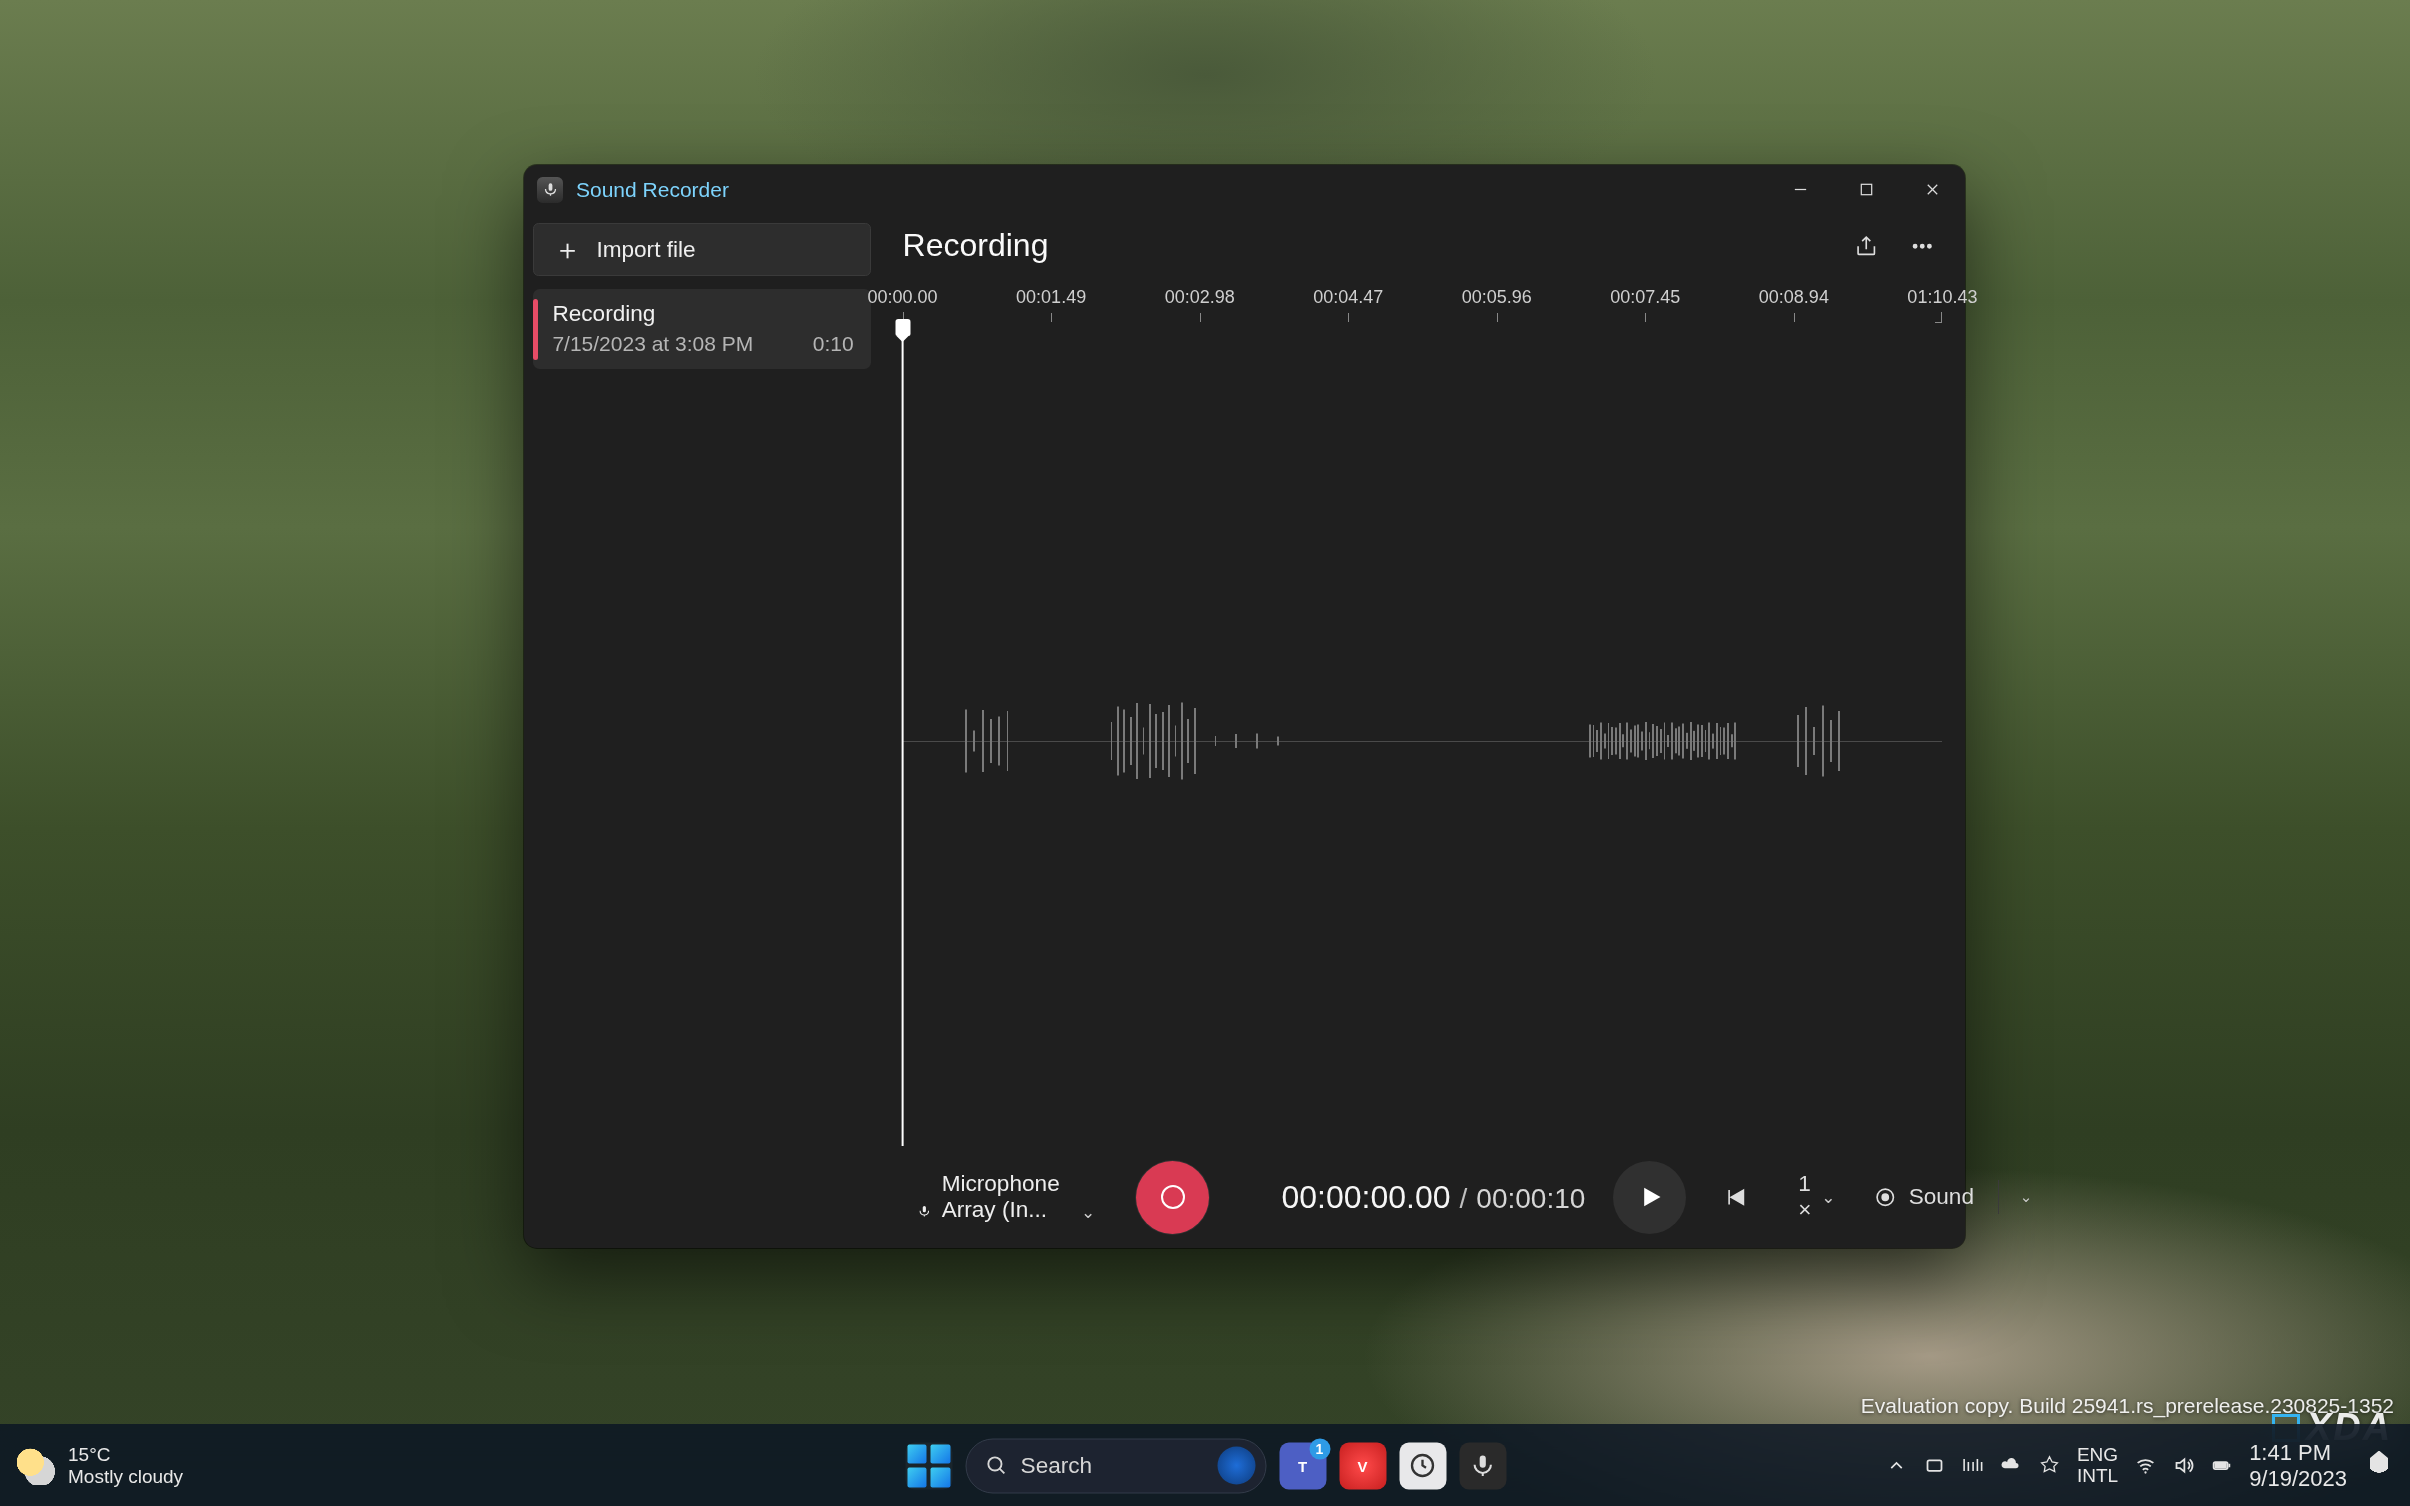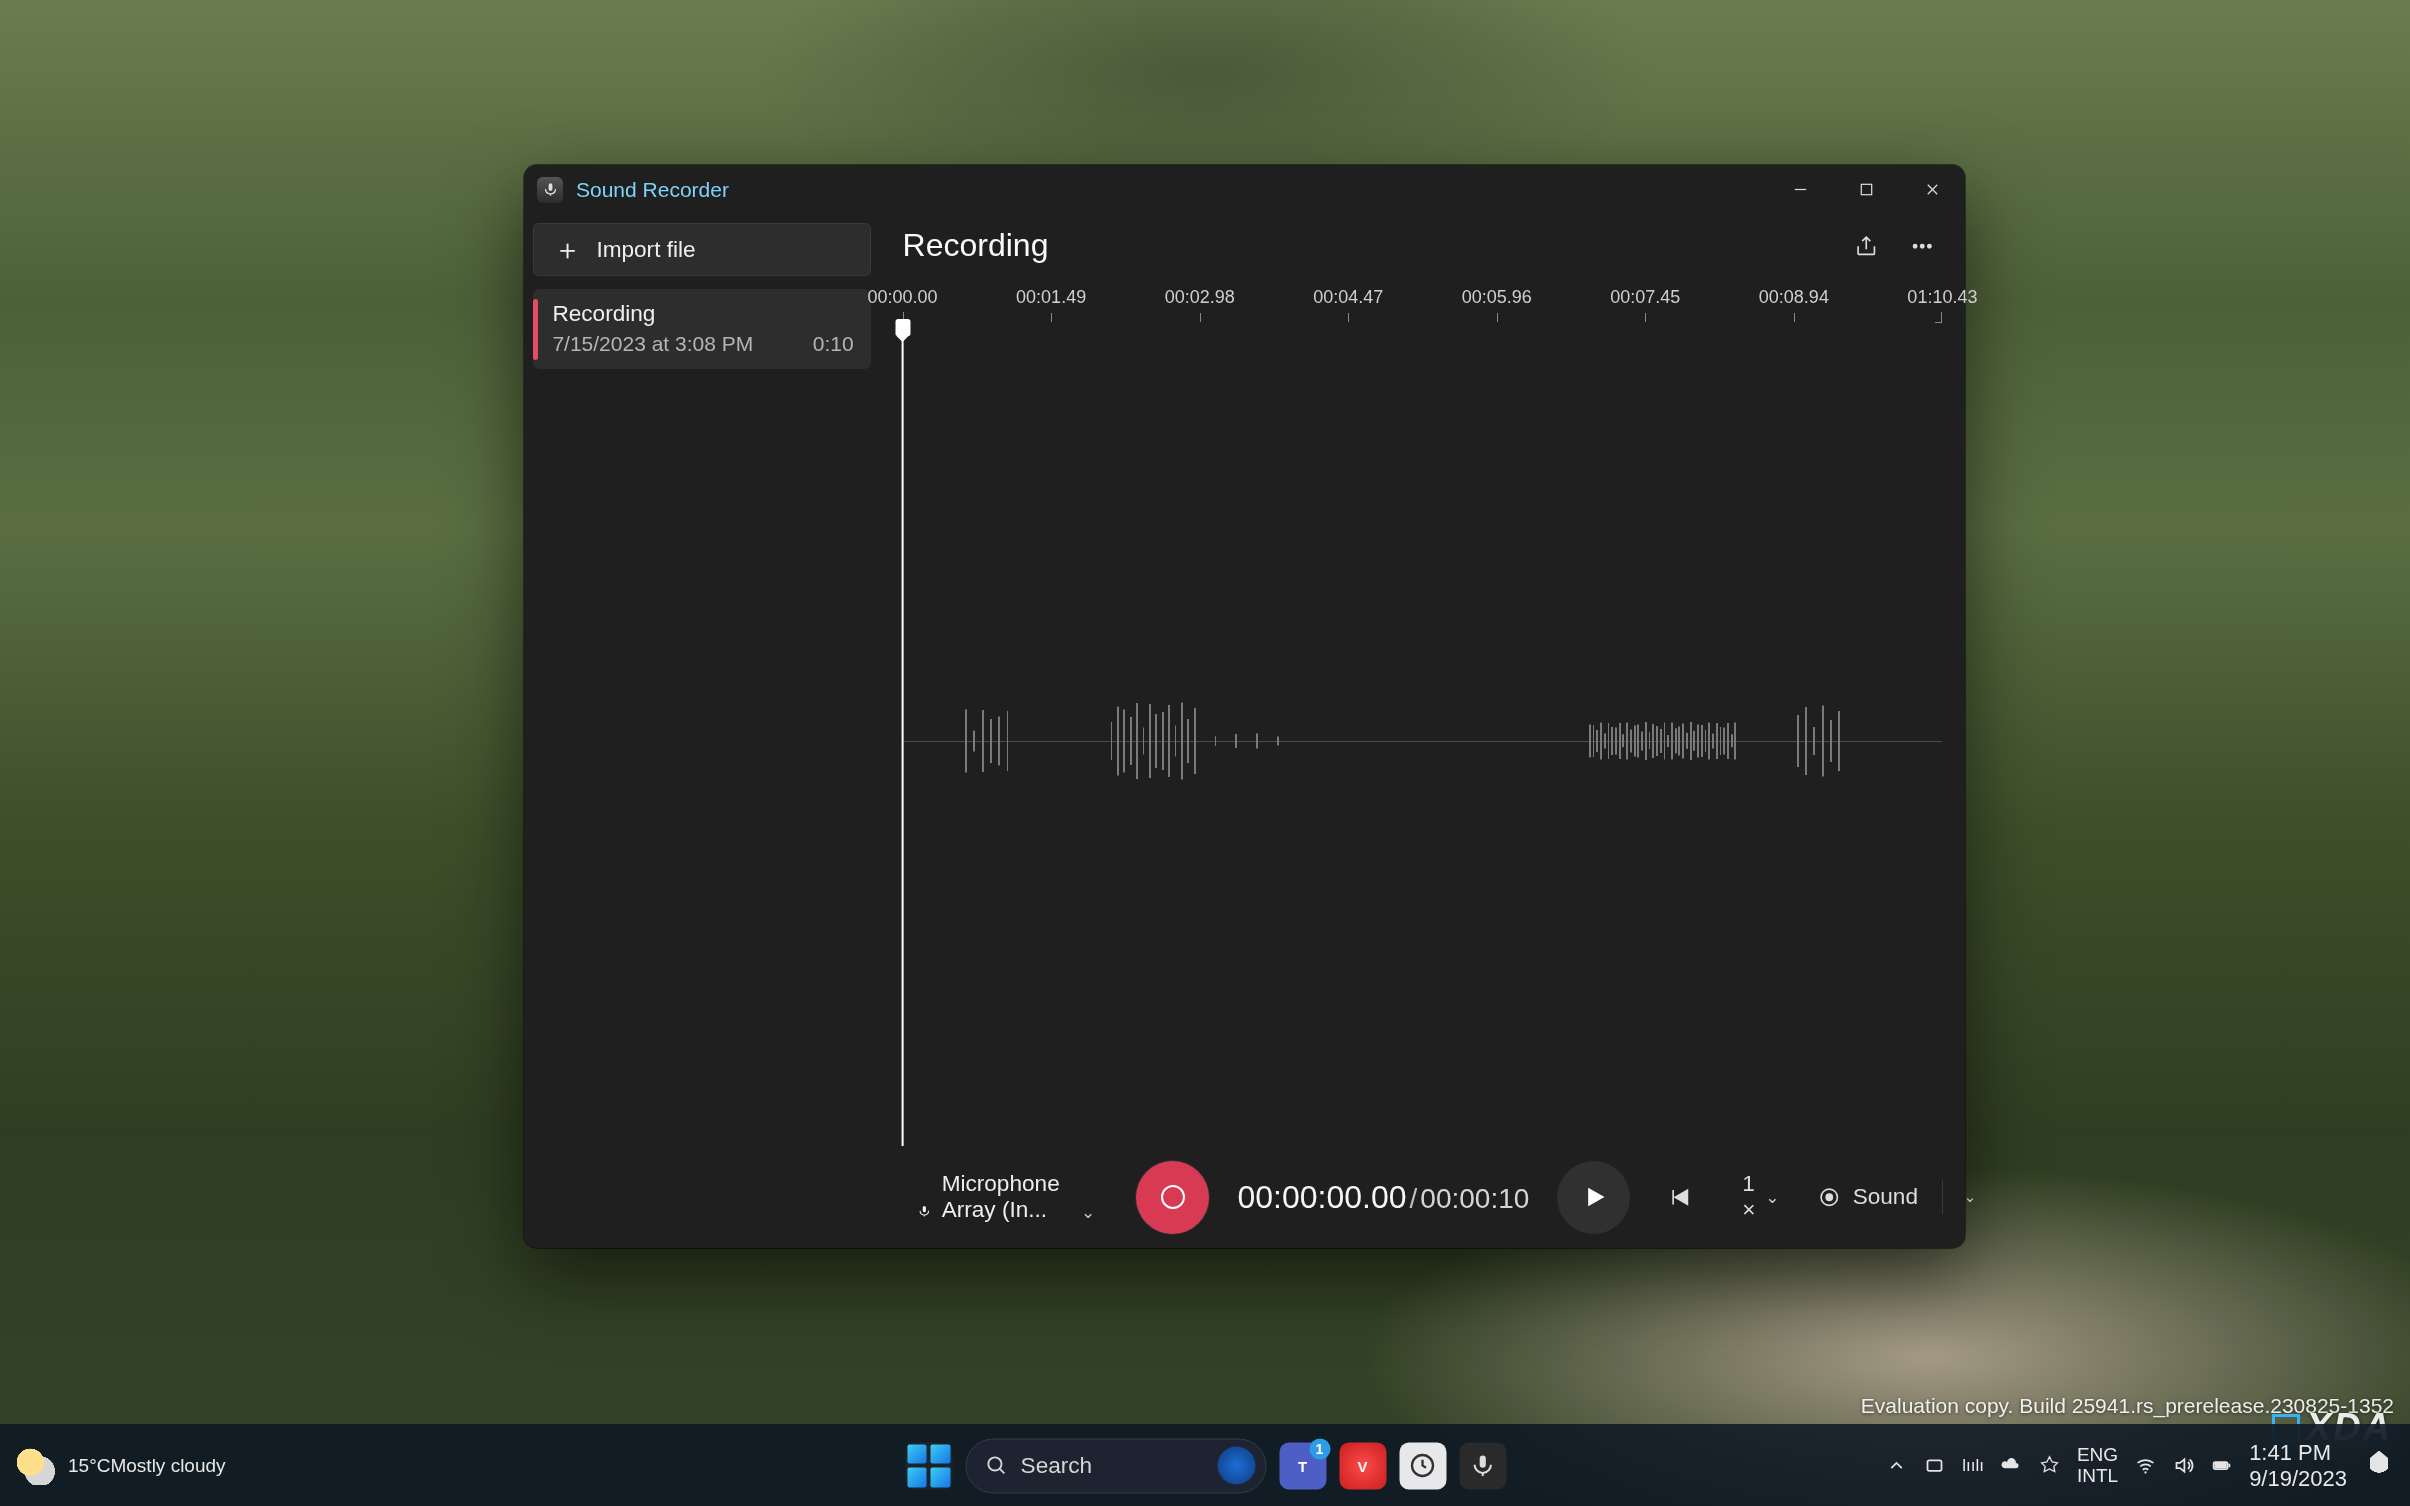--- a/index.html
+++ b/index.html
@@ -166,21 +166,21 @@
   .rec-btn {
     width: 73px; height: 73px; border-radius: 50%;
     background: #d93a53;
     display: flex; align-items: center; justify-content: center;
     box-shadow: 0 0 0 0.9px rgba(255,255,255,.08);
   }
   .rec-btn .inner {
     width: 24.5px; height: 24.5px; border-radius: 50%;
     border: 2.8px solid #fff;
   }
-  .time-display { display: flex; align-items: baseline; gap: 3px; font-variant-numeric: tabular-nums; }
+  .time-display { display: flex; align-items: baseline; gap: 9px; font-variant-numeric: tabular-nums; margin-left: 44px; }
   .time-current { font-size: 32px; color: #f6f6f6; }
   .time-sep { font-size: 28px; color: #c0c0c0; }
   .time-total { font-size: 28px; color: #d6d6d6; }
 
   .play-btn {
     width: 73px; height: 73px; border-radius: 50%;
     background: #303030;
     display: flex; align-items: center; justify-content: center;
   }
   .play-btn svg { width: 28px; height: 28px; fill: #fff; }
@@ -236,21 +236,21 @@
     padding: 0 17px;
     color: #e8e8e8;
   }
   .tb-left { display:flex; align-items:center; gap:13px; }
   .weather-icon {
     width: 38px; height: 38px;
     background: radial-gradient(circle at 35% 40%, #ffe08a 0 40%, transparent 41%),
                 radial-gradient(circle at 60% 64%, #d6d6d6 0 45%, transparent 46%);
     border-radius: 9.4px;
   }
-  .weather-text { display:flex; line-height:1.15; font-size:19px; }
+  .weather-text { display:flex; flex-direction:column; line-height:1.15; font-size:19px; }
   .tb-center {
     position:absolute; left:50%; top:50%; transform:translate(-50%,-50%);
     display:flex; align-items:center; gap:13px;
   }
   .win-icon { width:43px; height:43px; display:grid; grid-template-columns:1fr 1fr; grid-template-rows:1fr 1fr; gap:3.8px; }
   .win-icon span { background: linear-gradient(135deg,#3ecdf0,#1476e8); border-radius:1.9px; }
   .search-pill {
     width: 301px; height: 55px;
     background: #1d2330;
     border-radius: 28px;

